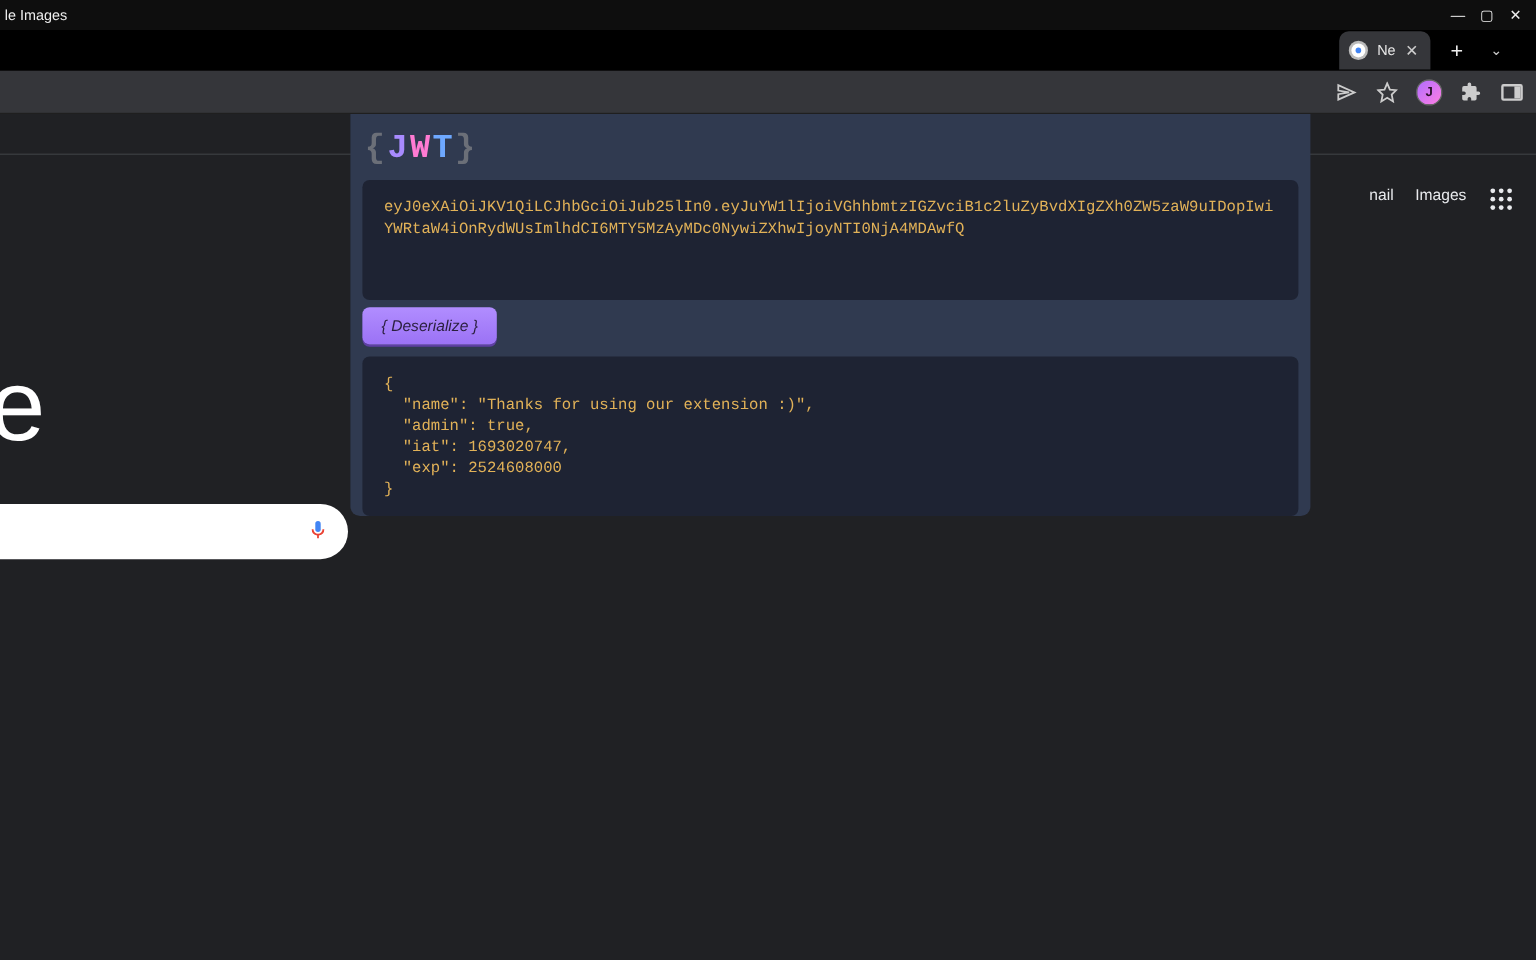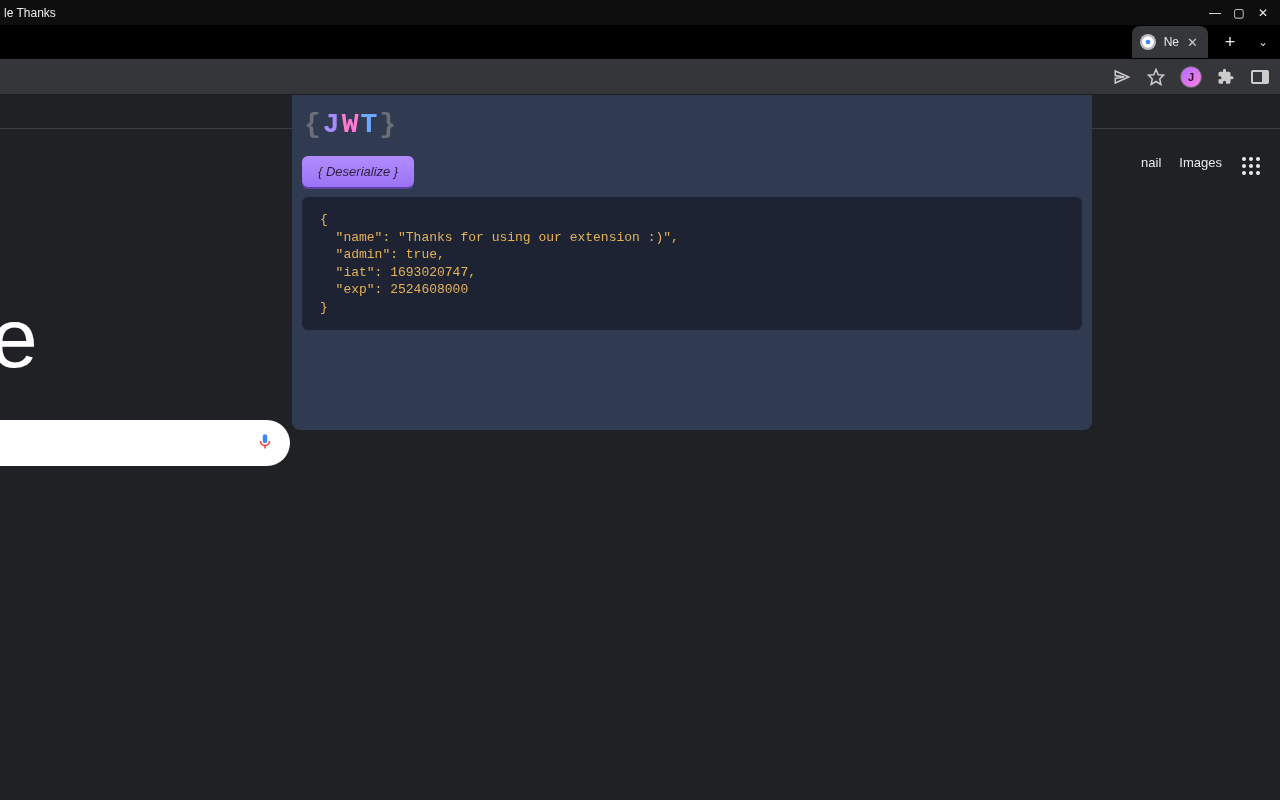--- a/index.html
+++ b/index.html
@@ -12,21 +12,21 @@
     background: #0e0e0e; display: flex; align-items: center; justify-content: space-between;
     padding: 0 4px 0 0; font-size: 12px; color: #eee;
   }
   .os-titlebar .title { padding-left: 4px; }
   .os-titlebar .win-controls { display: flex; gap: 10px; align-items: center; padding-right: 6px; }
   .win-controls span { width: 14px; text-align: center; }
 
   
   .chrome-tabstrip {
     position: absolute; top: 25px; left: 0; right: 0; height: 34px;
-    background: #000; display: flex; align-items: center; padding: 0 12px;
+    background: #000; display: flex; align-items: center; padding: 0 28px;
   }
   .chrome-tabs-right { margin-left: auto; display: flex; align-items: center; gap: 8px; }
   .chrome-tab {
     background: #35363a; height: 32px; border-radius: 8px 8px 0 0;
     display: flex; align-items: center; padding: 0 10px 0 8px; gap: 8px; min-width: 70px;
     color: #e8e8e8; font-size: 12px;
   }
   .chrome-tab .globe { width:16px; height:16px; border-radius:50%; background:#bbb; display:flex; align-items:center; justify-content:center; }
   .newtab-btn { width:28px; height:28px; border-radius:50%; display:flex; align-items:center; justify-content:center; color:#eee; font-size:18px; }
   .caret-down { color:#ccc; font-size:12px; margin-left:6px; }
@@ -83,21 +83,21 @@
   }
   .output-box {
     margin-top:10px; background:#1e2333; border-radius:6px; padding:14px 18px;
     color:#e2b258; font-family:"Courier New",monospace; font-size:13px; white-space:pre; line-height:1.35;
   }
 </style>
 </head>
 <body>
 
 <div class="os-titlebar">
-  <span class="title">le Thanks</span>
+  <span class="title">le Images</span>
   <div class="win-controls">
     <span>—</span>
     <span>▢</span>
     <span>✕</span>
   </div>
 </div>
 
 <div class="chrome-tabstrip">
   <div class="chrome-tabs-right">
     <div class="chrome-tab">
@@ -171,20 +171,21 @@
 
   <div class="ext-popup">
     <div class="ext-logo">
       <span class="brace">{</span>
       <span class="j">J</span>
       <span class="w">W</span>
       <span class="t">T</span>
       <span class="brace">}</span>
     </div>
 
+    <div class="token-box">eyJ0eXAiOiJKV1QiLCJhbGciOiJub25lIn0.eyJuYW1lIjoiVGhhbmtzIGZvciB1c2luZyBvdXIgZXh0ZW5zaW9uIDopIwiYWRtaW4iOnRydWUsImlhdCI6MTY5MzAyMDc0NywiZXhwIjoyNTI0NjA4MDAwfQ</div>
 
     <button class="deserialize-btn">{ Deserialize }</button>
 
     <div class="output-box">{
   "name": "Thanks for using our extension :)",
   "admin": true,
   "iat": 1693020747,
   "exp": 2524608000
 }</div>
   </div>

